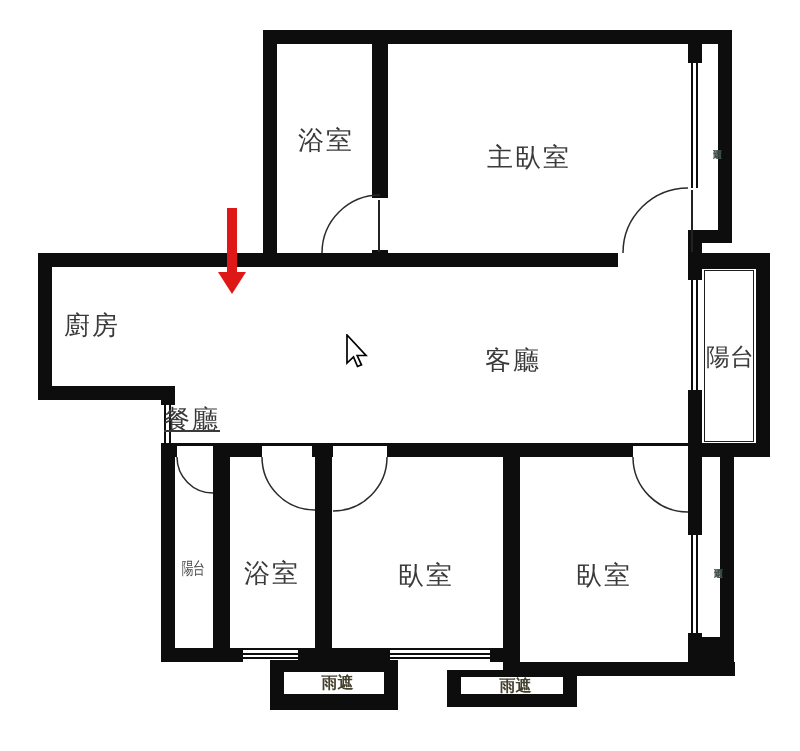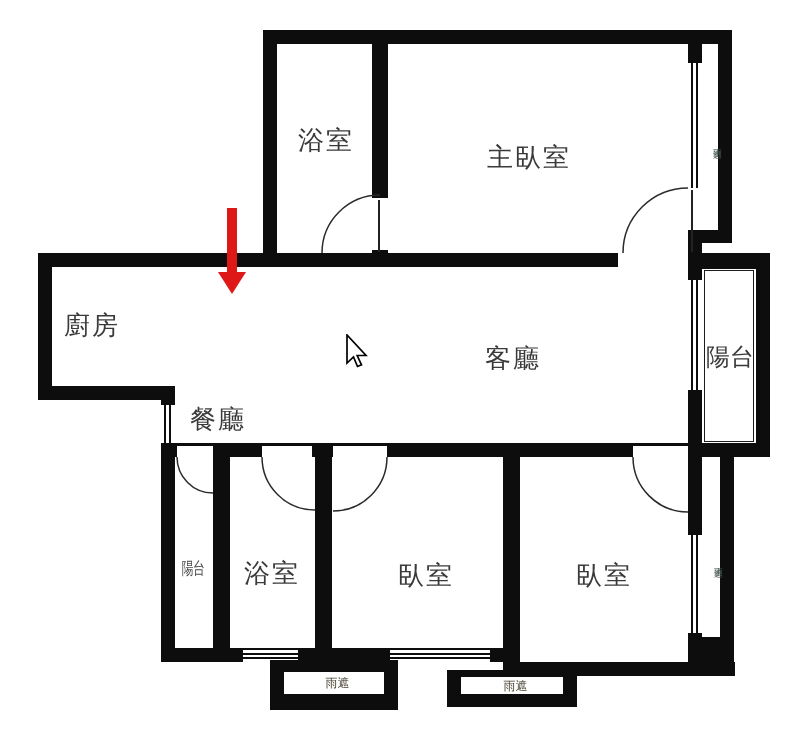--- a/index.html
+++ b/index.html
@@ -22,22 +22,22 @@
   .thin-rect{position:absolute;border:1.5px solid #1c1c1c;}
   .room-label{
     position:absolute;transform:translate(-50%,-50%);
     color:var(--label,#3a3a3a);font-size:26px;letter-spacing:2px;
     white-space:nowrap;font-weight:500;line-height:1;
   }
   .room-label.small{font-size:24px;}
   .room-label.squeezed{font-size:17px;letter-spacing:-1px;transform:translate(-50%,-50%) scaleX(0.7);color:#4a4a4a;}
   .tiny-label{
     position:absolute;transform:translate(-50%,-50%);
-    color:var(--tiny_label,#3f5049);font-size:12px;letter-spacing:0;
-    white-space:nowrap;line-height:1;font-weight:400;margin-left:7px;
+    color:var(--tiny_label,#3f5049);font-size:16px;letter-spacing:0;
+    white-space:nowrap;line-height:1;font-weight:700;margin-left:7px;
   }
   .tiny-label.vert{writing-mode:vertical-rl;font-size:9px;}
   .canopy-box{position:absolute;background:var(--wall,#0d0d0d);}
   .canopy-slot{position:absolute;background:#fff;display:flex;align-items:center;justify-content:center;}
   .arcs{position:absolute;left:0;top:0;pointer-events:none;}
   .arrow-shaft{position:absolute;background:var(--arrow,#e01818);}
   .arrow-head{position:absolute;width:0;height:0;
     border-left:14px solid transparent;border-right:14px solid transparent;
     border-top:22px solid var(--arrow,#e01818);}
 </style>
@@ -112,22 +112,22 @@
     <path d="M 623 253 A 65 65 0 0 1 688 188" fill="none" stroke="#2a2a2a" stroke-width="1.5"></path>
     <path d="M 177 457 A 36 36 0 0 0 213 493" fill="none" stroke="#2a2a2a" stroke-width="1.5"></path>
     <path d="M 262 457 A 53 53 0 0 0 315 510" fill="none" stroke="#2a2a2a" stroke-width="1.5"></path>
     <path d="M 387 457 A 54 54 0 0 1 333 511" fill="none" stroke="#2a2a2a" stroke-width="1.5"></path>
     <path d="M 633 457 A 55 55 0 0 0 688 512" fill="none" stroke="#2a2a2a" stroke-width="1.5"></path>
   </svg>
 
   <div class="room-label" style="left:326px;top:140px;">浴室</div>
   <div class="room-label" style="left:529px;top:157px;">主臥室</div>
   <div class="room-label" style="left:92px;top:325px;">廚房</div>
-  <div class="room-label" style="left:218px;top:419px;">餐廳</div>
-  <div class="room-label" style="left:513px;top:360px;font-family:Liberation Mono, monospace;">客廳</div>
+  <div class="room-label" style="left:192px;top:419px;text-decoration:underline;">餐廳</div>
+  <div class="room-label" style="left:513px;top:360px;">客廳</div>
   <div class="room-label small" style="left:730px;top:357px;letter-spacing:0;">陽台</div>
   <div class="room-label squeezed" style="left:193px;top:568px;">陽台</div>
   <div class="room-label" style="left:272px;top:573px;">浴室</div>
   <div class="room-label" style="left:426px;top:575px;">臥室</div>
   <div class="room-label" style="left:604px;top:575px;">臥室</div>
 
   <div class="tiny-label vert" style="left:710px;top:142px;">雨遮</div>
   <div class="tiny-label vert" style="left:711px;top:561px;">雨遮</div>
 
   <div class="arrow-shaft" style="left:227px;top:208px;width:10px;height:66px;"></div>

